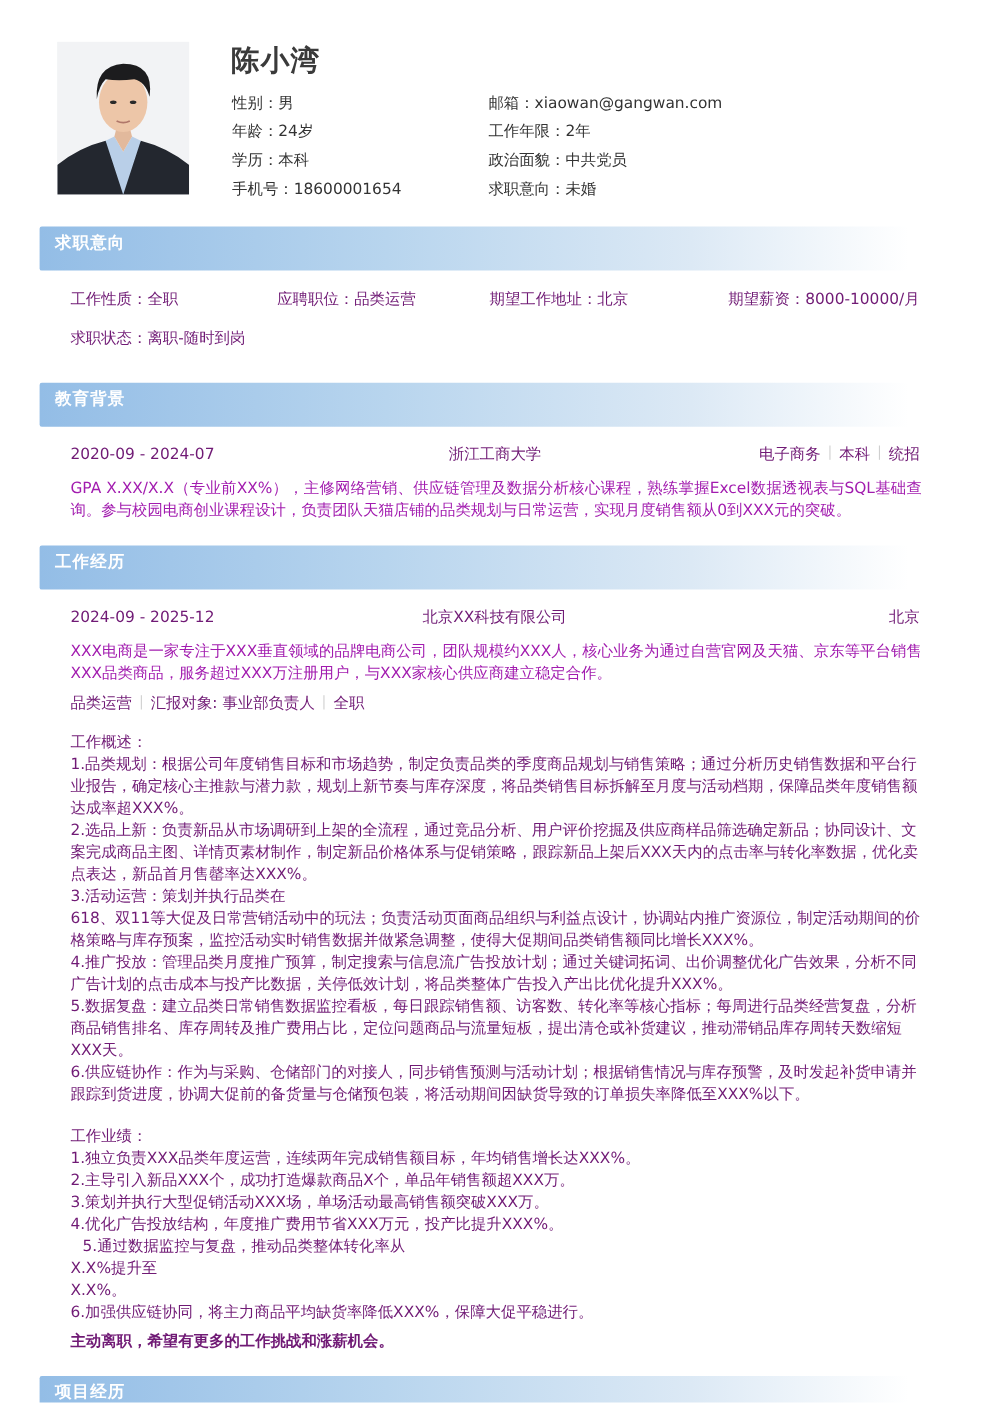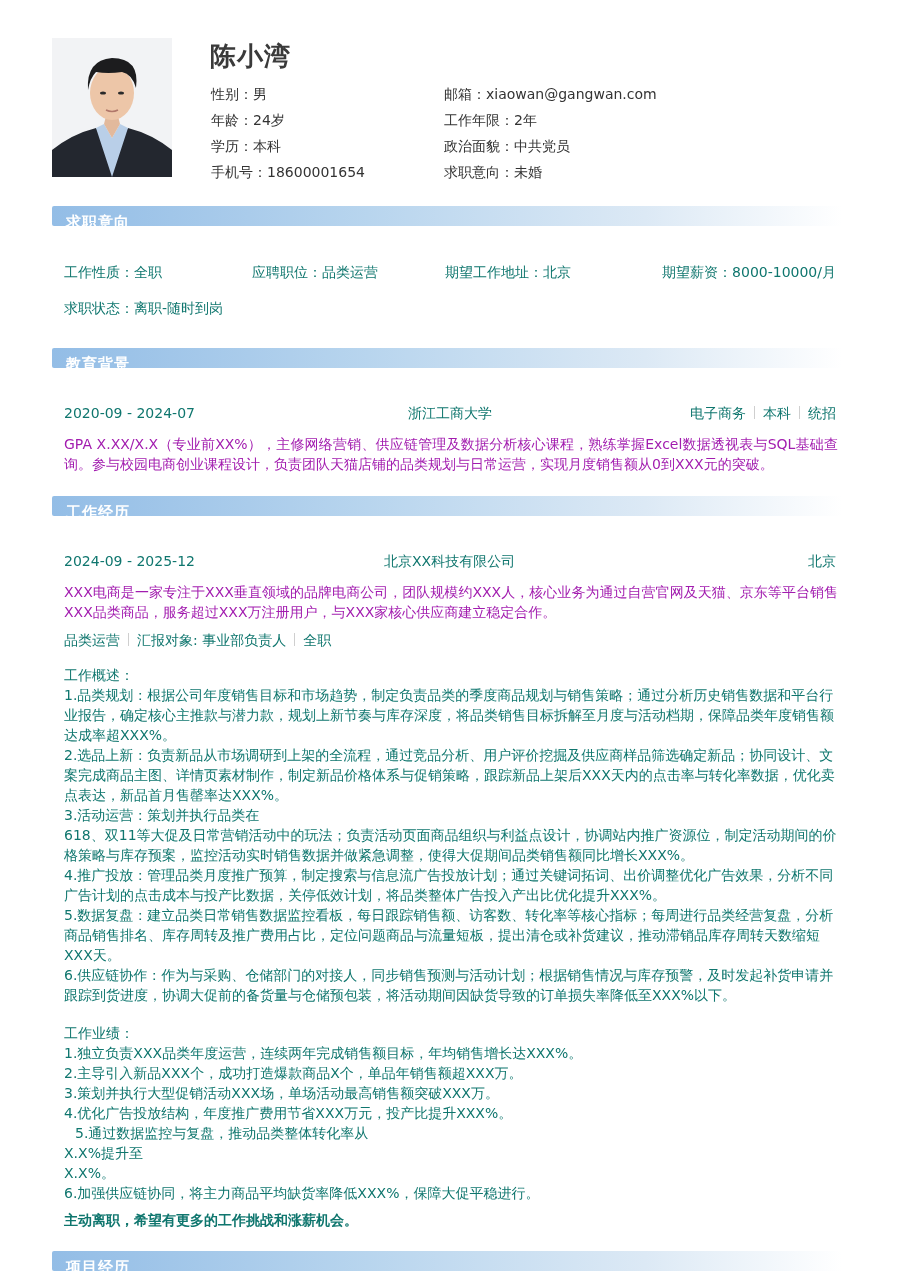--- a/index.html
+++ b/index.html
@@ -5,26 +5,26 @@
   * { box-sizing: border-box; margin: 0; padding: 0; }
   html, body { width: 900px; height: 1275px; overflow: hidden; background: #ffffff; }
   body { font-family: "DejaVu Sans", "Liberation Sans", sans-serif; color: #333333; font-size: 14px; position: relative; }
 
   .photo { position: absolute; left: 52px; top: 38px; width: 120px; height: 139px; overflow: hidden; background: #f3f4f6; }
 
   .name { position: absolute; left: 210px; top: 38px; font-size: 26px; font-weight: bold; color: #3a3a3a; letter-spacing: 1px; line-height: 36px; }
   .info-row { position: absolute; font-size: 14px; line-height: 26px; white-space: nowrap; color: #333; }
   .info-row .lbl { color: #333; }
 
-  .section-bar { position: absolute; left: 52px; width: 790px; height: 20px;
+  .section-bar { position: absolute; left: 36px; width: 790px; height: 40px;
     background: linear-gradient(to right, #93bde6 0%, #b8d5ee 40%, #dce9f5 75%, #ffffff 100%);
-    border-radius: 2px 0 0 2px; }
+    border-radius: 2px 0 0 2px; font-family: Liberation Mono, monospace; }
   .section-bar .title { position: absolute; left: 14px; top: 0; line-height: 32px; font-size: 15px; font-weight: bold; color: #ffffff; letter-spacing: 1px; }
 
-  .line { position: absolute; font-size: 14px; line-height: 20px; white-space: nowrap; color: #0f766e; }
+  .line { position: absolute; font-size: 14px; line-height: 20px; white-space: nowrap; color: #701a75; }
   .para { position: absolute; left: 64px; width: 774px; font-size: 14px; line-height: 20px; color: #a21caf; text-align: justify; }
   .sep { display: inline-block; width: 1px; height: 13px; background: #cfcfcf; margin: 0 8px; vertical-align: -1px; }
 </style>
 </head>
 <body>
 
 <div class="photo">
   <svg width="120" height="139" viewBox="0 0 120 139">
     <rect width="120" height="139" fill="#f2f3f5"></rect>
     <path d="M0 139 L0 112 Q20 96 44 90 L60 112 L76 90 Q100 96 120 112 L120 139 Z" fill="#23272f"></path>

